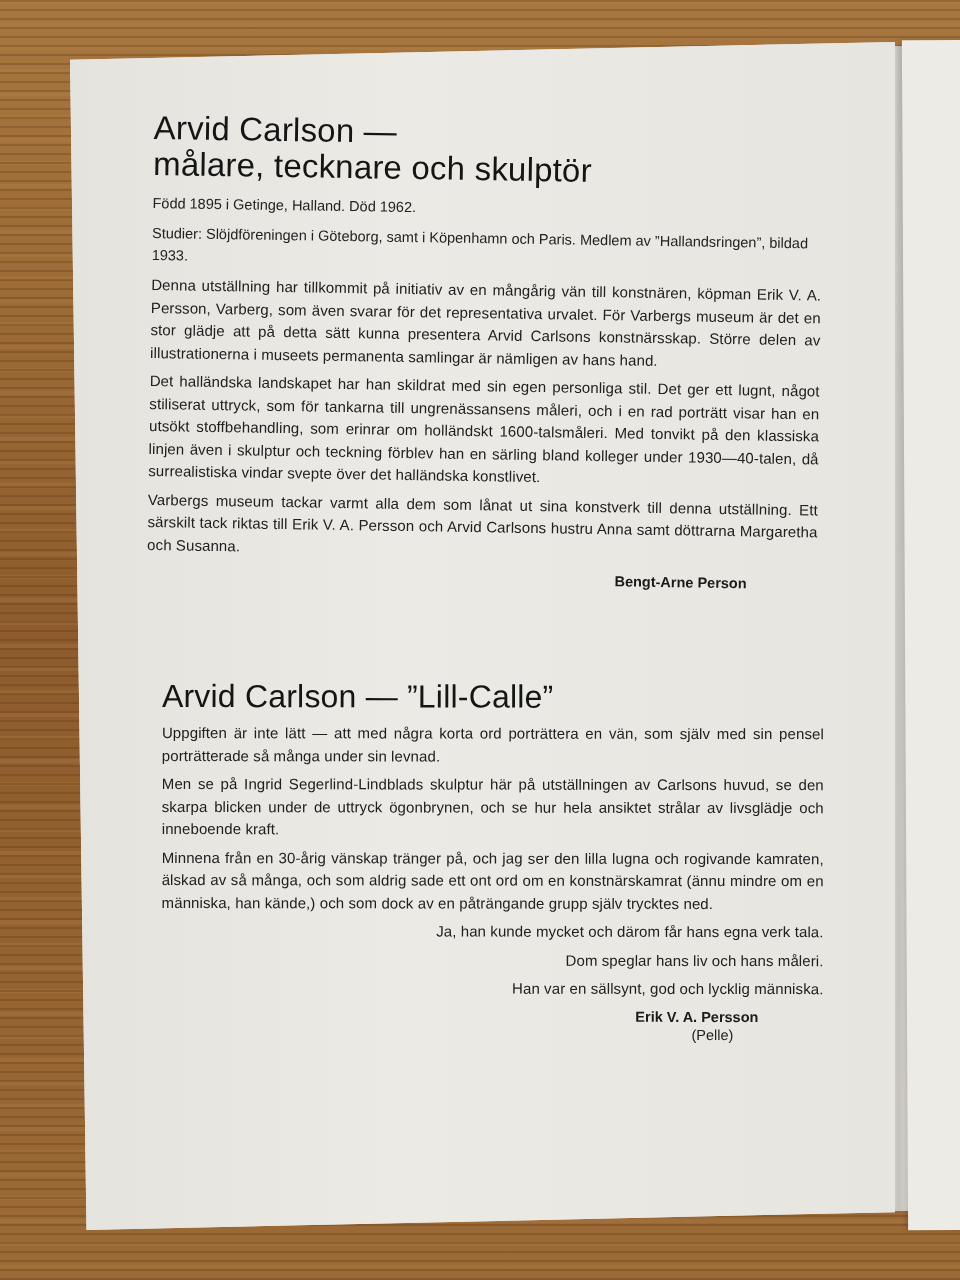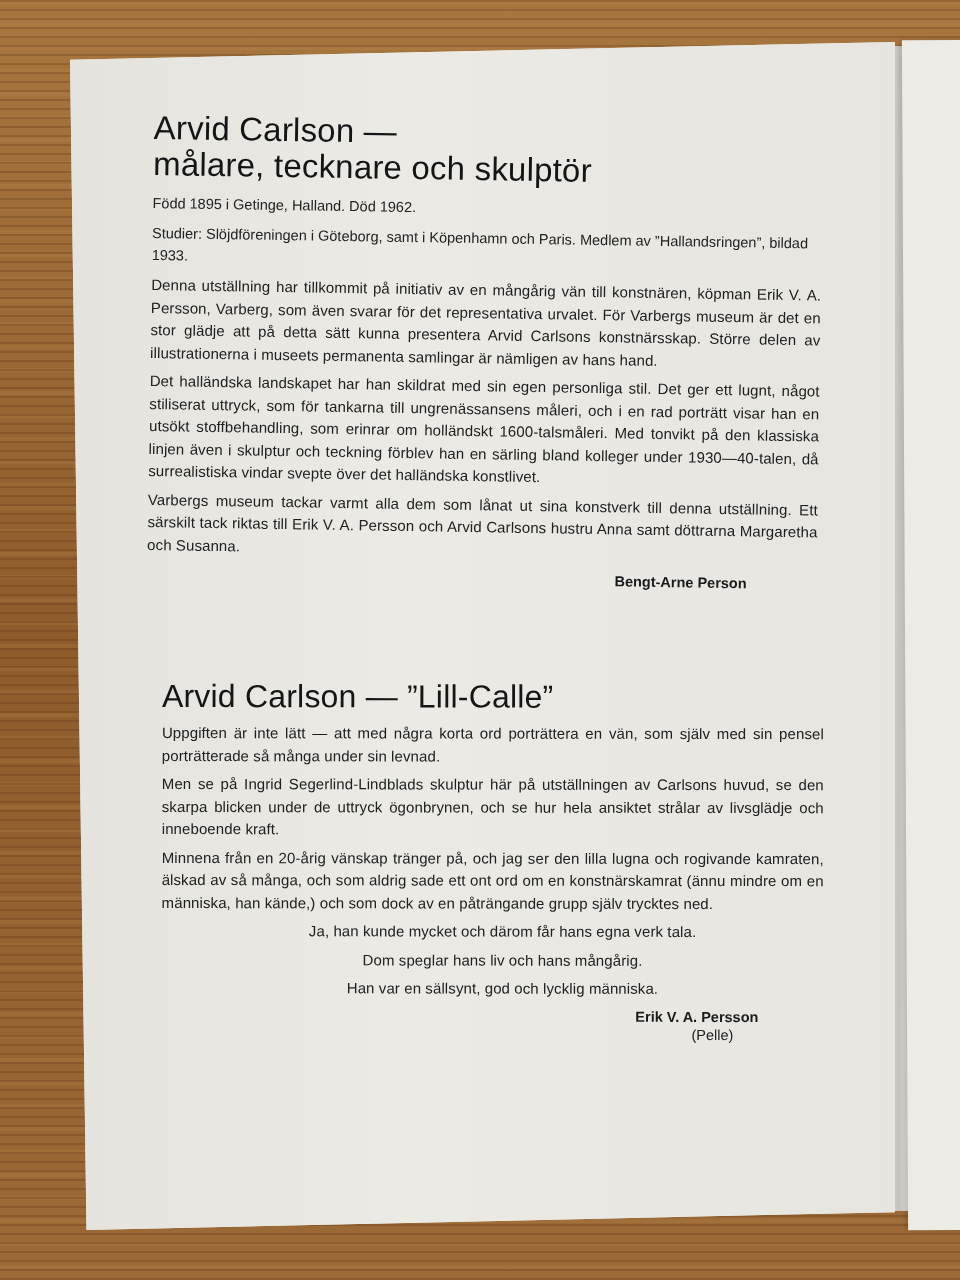--- a/index.html
+++ b/index.html
@@ -36,21 +36,21 @@
     .sec2 { position: absolute; left: 92px; top: 636px; width: 662px; transform: rotate(0.1deg); transform-origin: left top; }
     h1 {
       font-weight: 400; font-size: 33px; line-height: 36px; margin: 0 0 10px 0; letter-spacing: 0.2px; color: #151515;
     }
     h1 span { display: block; }
     p.body {
       font-size: 15px; line-height: 22.5px; margin: 0 0 6px 0; text-align: justify; color: #202020;
       letter-spacing: 0.1px;
     }
     p.meta { font-size: 14.5px; line-height: 22px; margin: 0 0 8px 0; color: #222; }
-    p.short { text-align: center; margin-left: 20px; }
+    p.short { text-align: right; margin-left: 20px; }
     .sig {
       font-weight: 700; font-size: 14.5px; text-align: right; padding-right: 70px; margin-top: 10px; color: #1a1a1a;
     }
     .sig2 { font-size: 14.5px; text-align: right; padding-right: 90px; color: #222; margin-top: 2px; }
     .sig.s2 { padding-right: 65px; margin-top: 8px; }
     .sec2 h1 { font-size: 32px; margin-bottom: 8px; }
   </style>
 </head>
 <body>
 
@@ -70,22 +70,22 @@
       <p class="body">Denna utställning har tillkommit på initiativ av en mångårig vän till konstnären, köpman Erik V. A. Persson, Varberg, som även svarar för det representativa urvalet. För Varbergs museum är det en stor glädje att på detta sätt kunna presentera Arvid Carlsons konstnärsskap. Större delen av illustrationerna i museets permanenta samlingar är nämligen av hans hand.</p>
       <p class="body">Det halländska landskapet har han skildrat med sin egen personliga stil. Det ger ett lugnt, något stiliserat uttryck, som för tankarna till ungrenässansens måleri, och i en rad porträtt visar han en utsökt stoffbehandling, som erinrar om holländskt 1600-talsmåleri. Med tonvikt på den klassiska linjen även i skulptur och teckning förblev han en särling bland kolleger under 1930—40-talen, då surrealistiska vindar svepte över det halländska konstlivet.</p>
       <p class="body">Varbergs museum tackar varmt alla dem som lånat ut sina konstverk till denna utställning. Ett särskilt tack riktas till Erik V. A. Persson och Arvid Carlsons hustru Anna samt döttrarna Margaretha och Susanna.</p>
       <div class="sig">Bengt-Arne Person</div>
     </section>
 
     <section class="sec2">
       <h1>Arvid Carlson — ”Lill-Calle”</h1>
       <p class="body">Uppgiften är inte lätt — att med några korta ord porträttera en vän, som själv med sin pensel porträtterade så många under sin levnad.</p>
       <p class="body">Men se på Ingrid Segerlind-Lindblads skulptur här på utställningen av Carlsons huvud, se den skarpa blicken under de uttryck ögonbrynen, och se hur hela ansiktet strålar av livsglädje och inneboende kraft.</p>
-      <p class="body">Minnena från en 20-årig vänskap tränger på, och jag ser den lilla lugna och rogivande kamraten, älskad av så många, och som aldrig sade ett ont ord om en konstnärskamrat (ännu mindre om en människa, han kände,) och som dock av en påträngande grupp själv trycktes ned.</p>
+      <p class="body">Minnena från en 30-årig vänskap tränger på, och jag ser den lilla lugna och rogivande kamraten, älskad av så många, och som aldrig sade ett ont ord om en konstnärskamrat (ännu mindre om en människa, han kände,) och som dock av en påträngande grupp själv trycktes ned.</p>
       <p class="body short">Ja, han kunde mycket och därom får hans egna verk tala.</p>
-      <p class="body short">Dom speglar hans liv och hans mångårig.</p>
+      <p class="body short">Dom speglar hans liv och hans måleri.</p>
       <p class="body short">Han var en sällsynt, god och lycklig människa.</p>
       <div class="sig s2">Erik V. A. Persson</div>
       <div class="sig2">(Pelle)</div>
     </section>
 
   </div>
 </div>
 
 </body></html>

